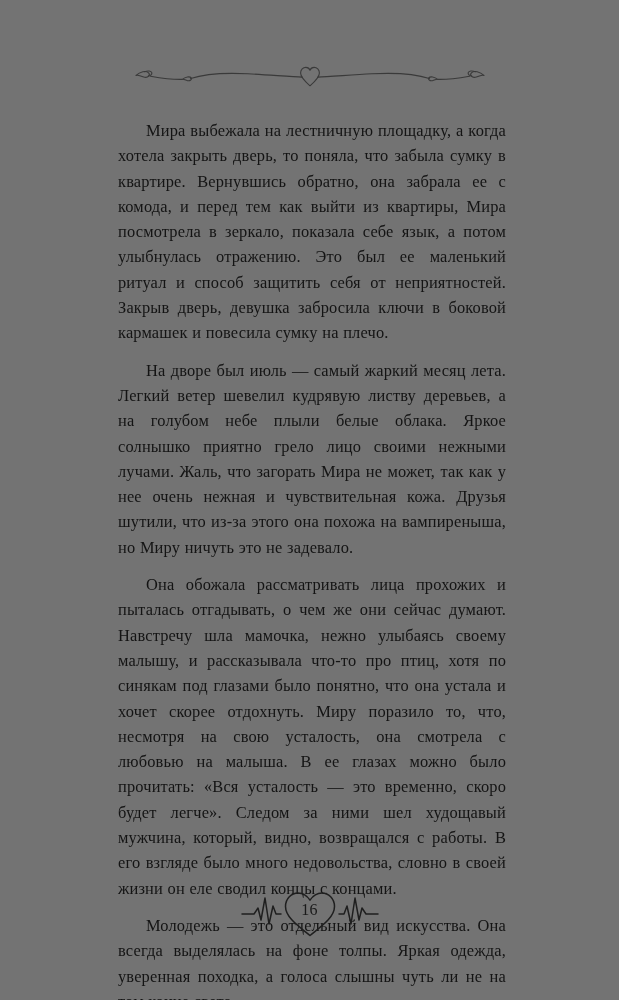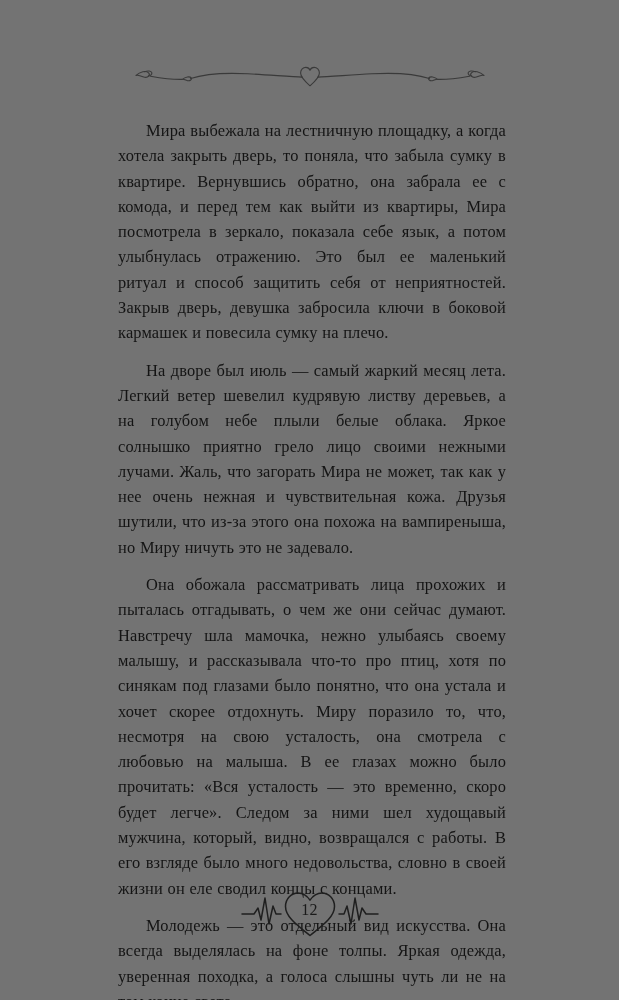--- a/index.html
+++ b/index.html
@@ -150,17 +150,17 @@
                    C59 42.5 45.5 33.5 45.5 22.5
                    C45.5 14.5 51.5 9 58 9
                    C63 9 67.2 11.9 70 16.2
                    C72.8 11.9 77 9 82 9
                    C88.5 9 94.5 14.5 94.5 22.5
                    C94.5 33.5 81 42.5 70 51.5 Z"></path>
 
           <path d="M99 30 L104 30 L107 22 L111 40 L115 14 L119 36 L122 24 L126 30 L138 30"></path>
         </g>
       </svg>
-      <div class="page-number">12</div>
+      <div class="page-number">16</div>
     </div>
   </div>
 
 </div>
 
 </body></html>

